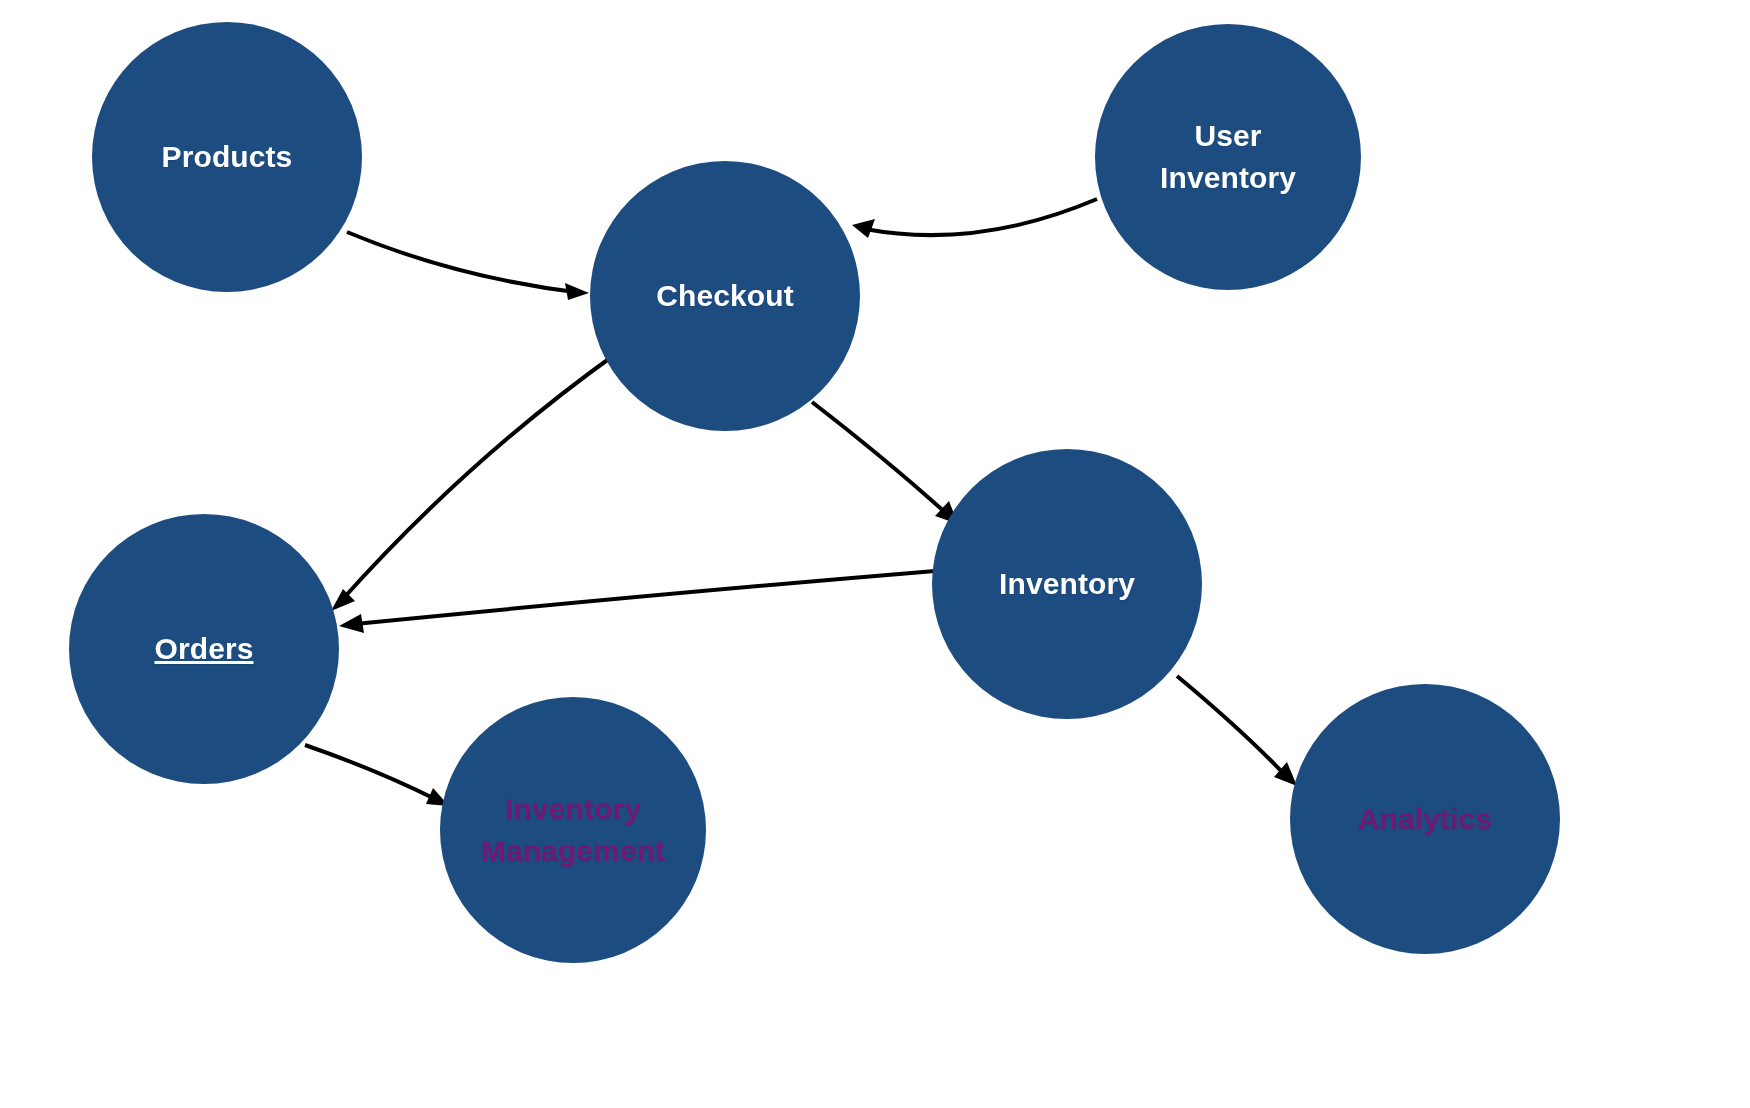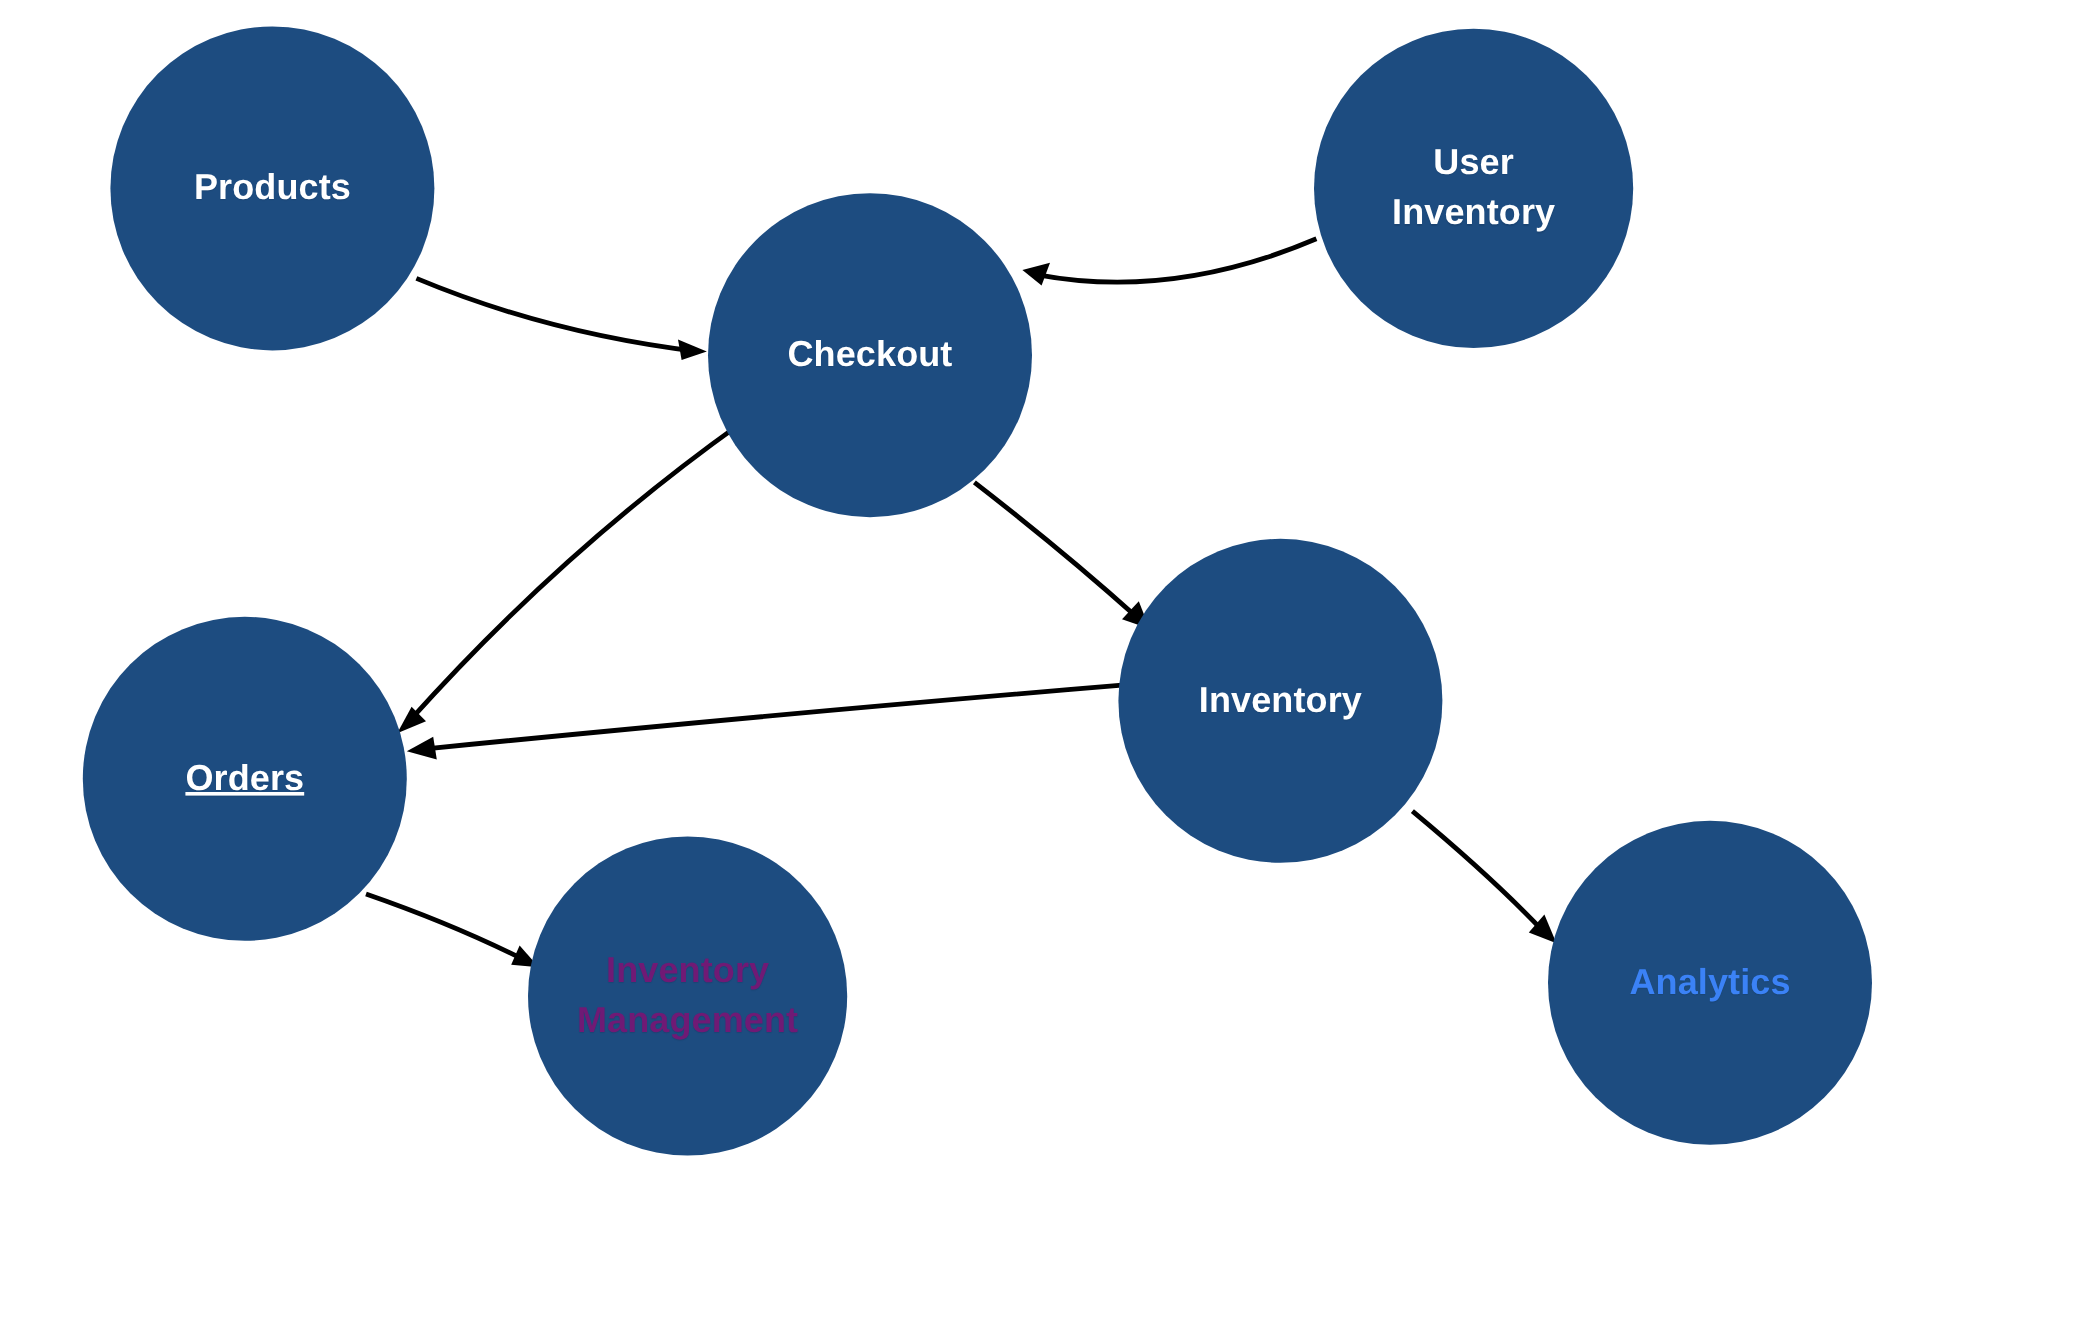--- a/index.html
+++ b/index.html
@@ -106,16 +106,16 @@
 
   <div id="label-layer">
       <div class="node-label" style="left: 210px; top: 157px; color: rgb(255, 255, 255);">Products</div>
       <div class="node-label" style="left: 1211px; top: 157px; color: rgb(255, 255, 255);">User
 Inventory</div>
       <div class="node-label" style="left: 708px; top: 296px; color: rgb(255, 255, 255);">Checkout</div>
       <div class="node-label" style="left: 187px; top: 649px; color: rgb(255, 255, 255); text-decoration: underline;">Orders</div>
       <div class="node-label" style="left: 1050px; top: 584px; color: rgb(255, 255, 255);">Inventory</div>
       <div class="node-label" style="left: 556px; top: 830px; color: #701a75;">Inventory
 Management</div>
-      <div class="node-label" style="left: 1408px; top: 819px; color: #3b82f6;">Analytics</div>
+      <div class="node-label" style="left: 1408px; top: 819px; color: #701a75;">Analytics</div>
     </div>
 
 </div>
 
 </body></html>

